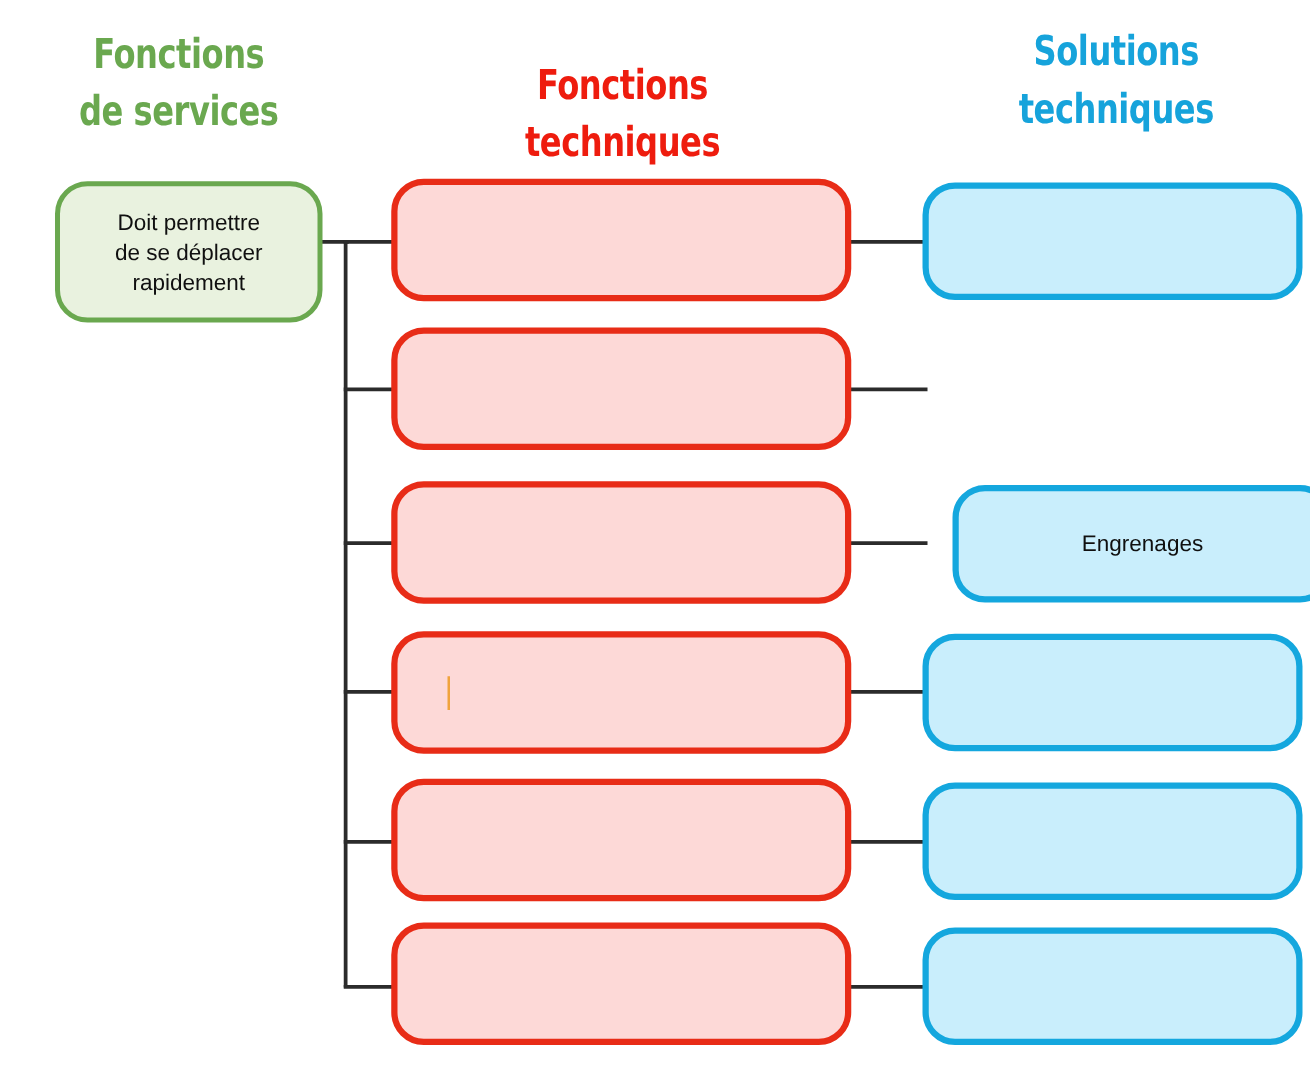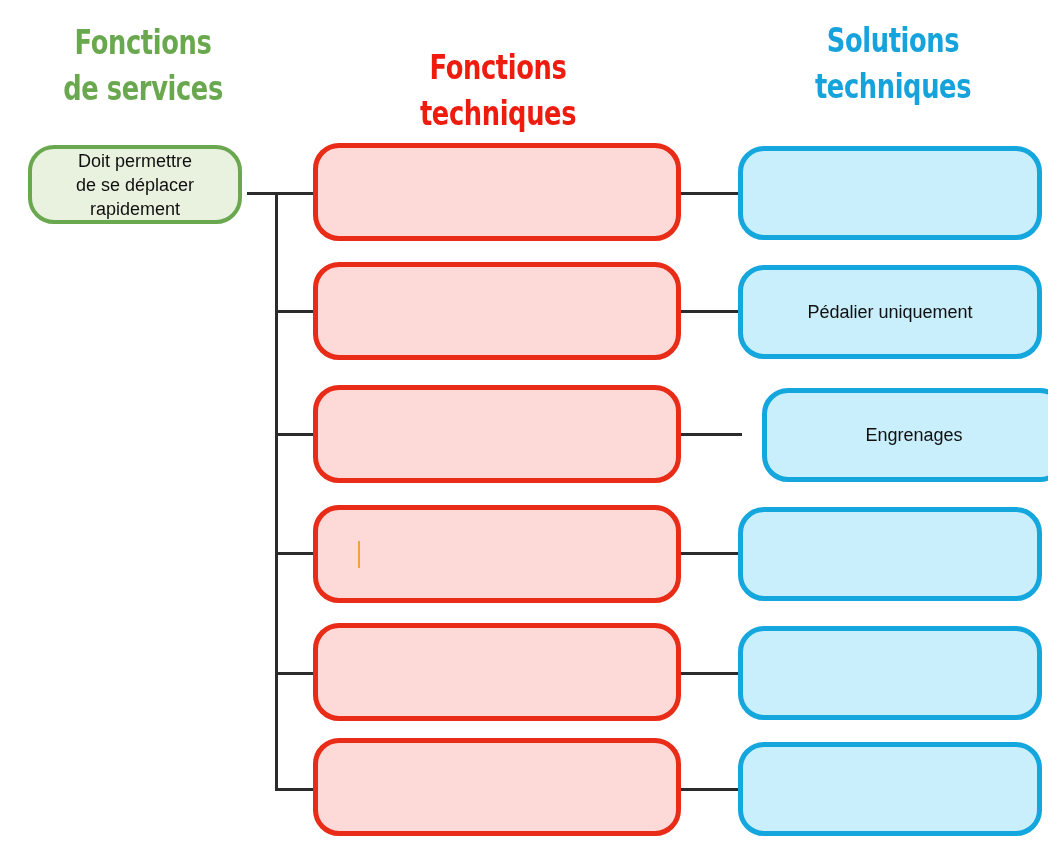--- a/index.html
+++ b/index.html
@@ -120,41 +120,40 @@
   <div class="line line-h" style="left:247px; top:672px; width:42px;"></div>
   <div class="line line-h" style="left:247px; top:788px; width:42px;"></div>
 
   <div class="line line-h" style="left:650px; top:192px; width:64px;"></div>
   <div class="line line-h" style="left:650px; top:310px; width:64px;"></div>
   <div class="line line-h" style="left:650px; top:433px; width:64px;"></div>
   <div class="line line-h" style="left:650px; top:552px; width:64px;"></div>
   <div class="line line-h" style="left:650px; top:672px; width:64px;"></div>
   <div class="line line-h" style="left:650px; top:788px; width:64px;"></div>
 
-  <div class="node node-green" style="left:0; top:145px; width:214px; height:79px;">Doit permettre
+  <div class="node node-green" style="left:16px; top:145px; width:214px; height:113px;">Doit permettre
 de se déplacer
 rapidement</div>
 
   <div class="node node-red" style="left:285px; top:143px; width:368px; height:98px;"></div>
 
   <div class="node node-red" style="left:285px; top:262px; width:368px; height:98px;"></div>
 
   <div class="node node-red" style="left:285px; top:385px; width:368px; height:98px;"></div>
 
   <div class="node node-red" style="left:285px; top:505px; width:368px; height:98px;"></div>
 
   <div class="node node-red" style="left:285px; top:623px; width:368px; height:98px;"></div>
 
   <div class="node node-red" style="left:285px; top:738px; width:368px; height:98px;"></div>
 
   <div id="text-caret" style="left:330px; top:541px; height:27px;"></div>
 
   <div class="node node-blue" style="left:710px; top:146px; width:304px; height:94px;"></div>
 
-  <div class="node node-blue" style="left:710px; top:265px; width:304px; height:94px;">Pédalier uniquement</div>
 
   <div class="node node-blue" style="left:734px; top:388px; width:304px; height:94px;">Engrenages</div>
 
   <div class="node node-blue" style="left:710px; top:507px; width:304px; height:94px;"></div>
 
   <div class="node node-blue" style="left:710px; top:626px; width:304px; height:94px;"></div>
 
   <div class="node node-blue" style="left:710px; top:742px; width:304px; height:94px;"></div>
 
 </div>

